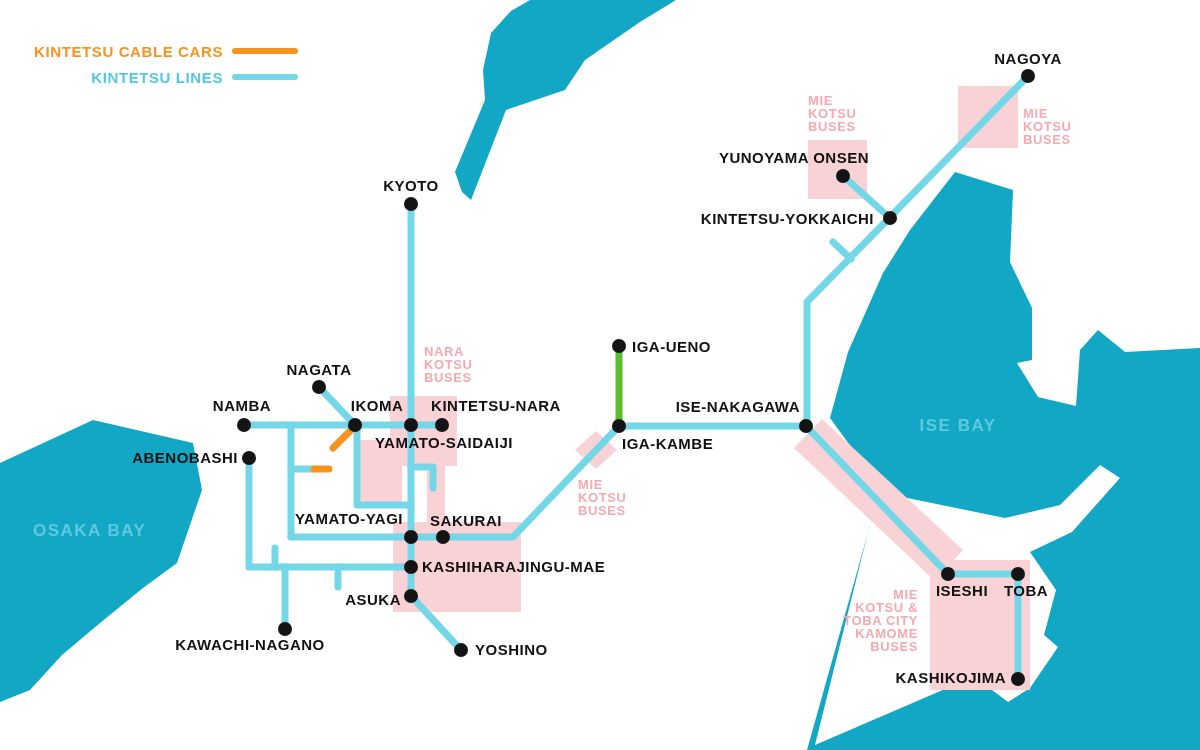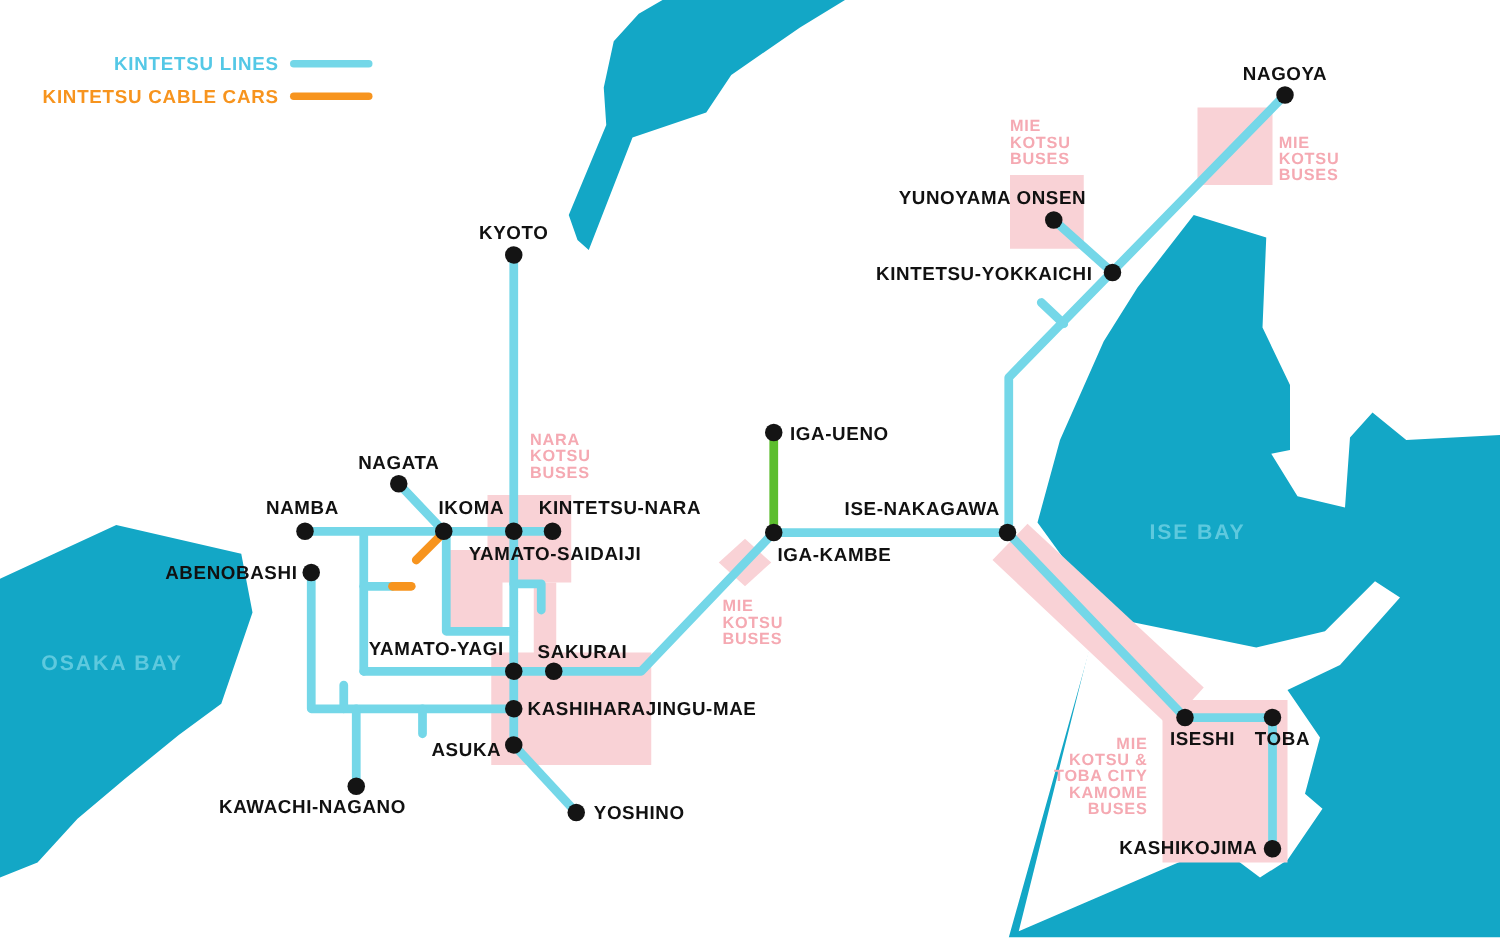--- a/index.html
+++ b/index.html
@@ -110,22 +110,22 @@
       <circle cx="948" cy="574" r="7" fill="#141414"></circle>
       <text x="962" y="596" text-anchor="middle" class="station-label">ISESHI</text>
       <circle cx="1018" cy="574" r="7" fill="#141414"></circle>
       <text x="1026" y="596" text-anchor="middle" class="station-label">TOBA</text>
       <circle cx="1018" cy="679" r="7" fill="#141414"></circle>
       <text x="1006" y="683" text-anchor="end" class="station-label">KASHIKOJIMA</text>
     </svg>
 
   <div class="legend" id="legend">
       <div class="legend-row">
+        <span class="legend-label" style="color: rgb(247, 148, 30);">KINTETSU CABLE CARS</span>
+        <span class="legend-swatch" style="background: rgb(247, 148, 30);"></span>
+      </div>
+      <div class="legend-row">
         <span class="legend-label" style="color: rgb(84, 200, 230);">KINTETSU LINES</span>
         <span class="legend-swatch" style="background: rgb(116, 215, 232);"></span>
-      </div>
-      <div class="legend-row">
-        <span class="legend-label" style="color: rgb(247, 148, 30);">KINTETSU CABLE CARS</span>
-        <span class="legend-swatch" style="background: rgb(247, 148, 30);"></span>
       </div>
     </div>
 
 </div>
 
 </body></html>

